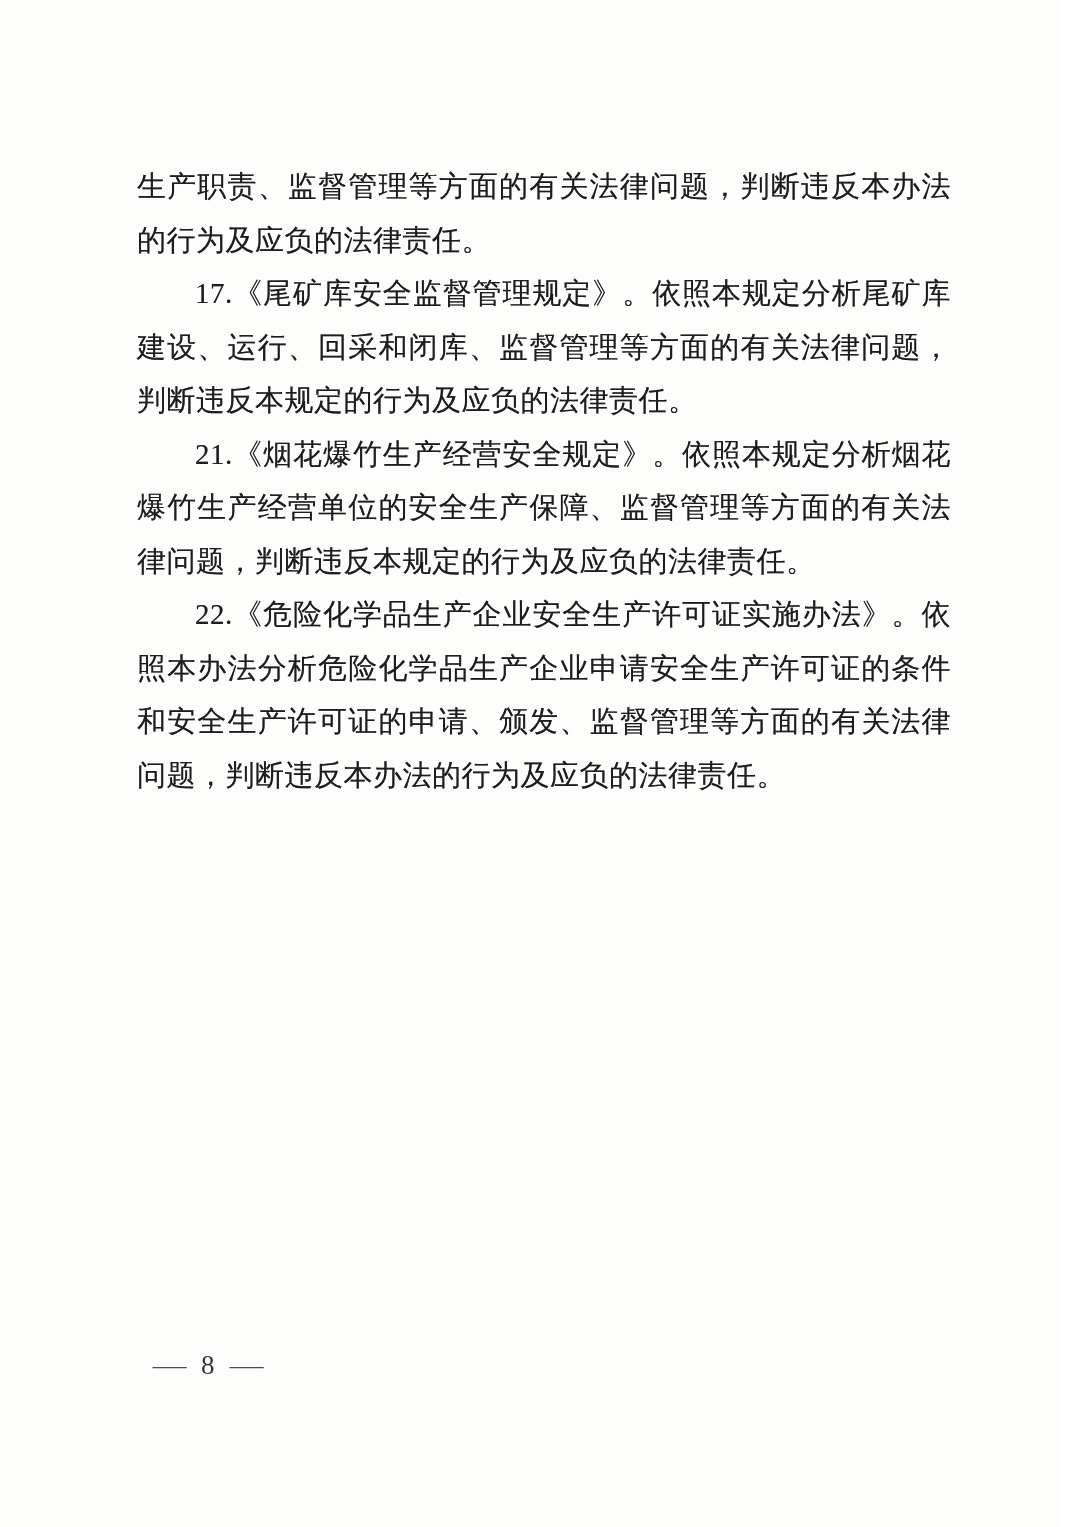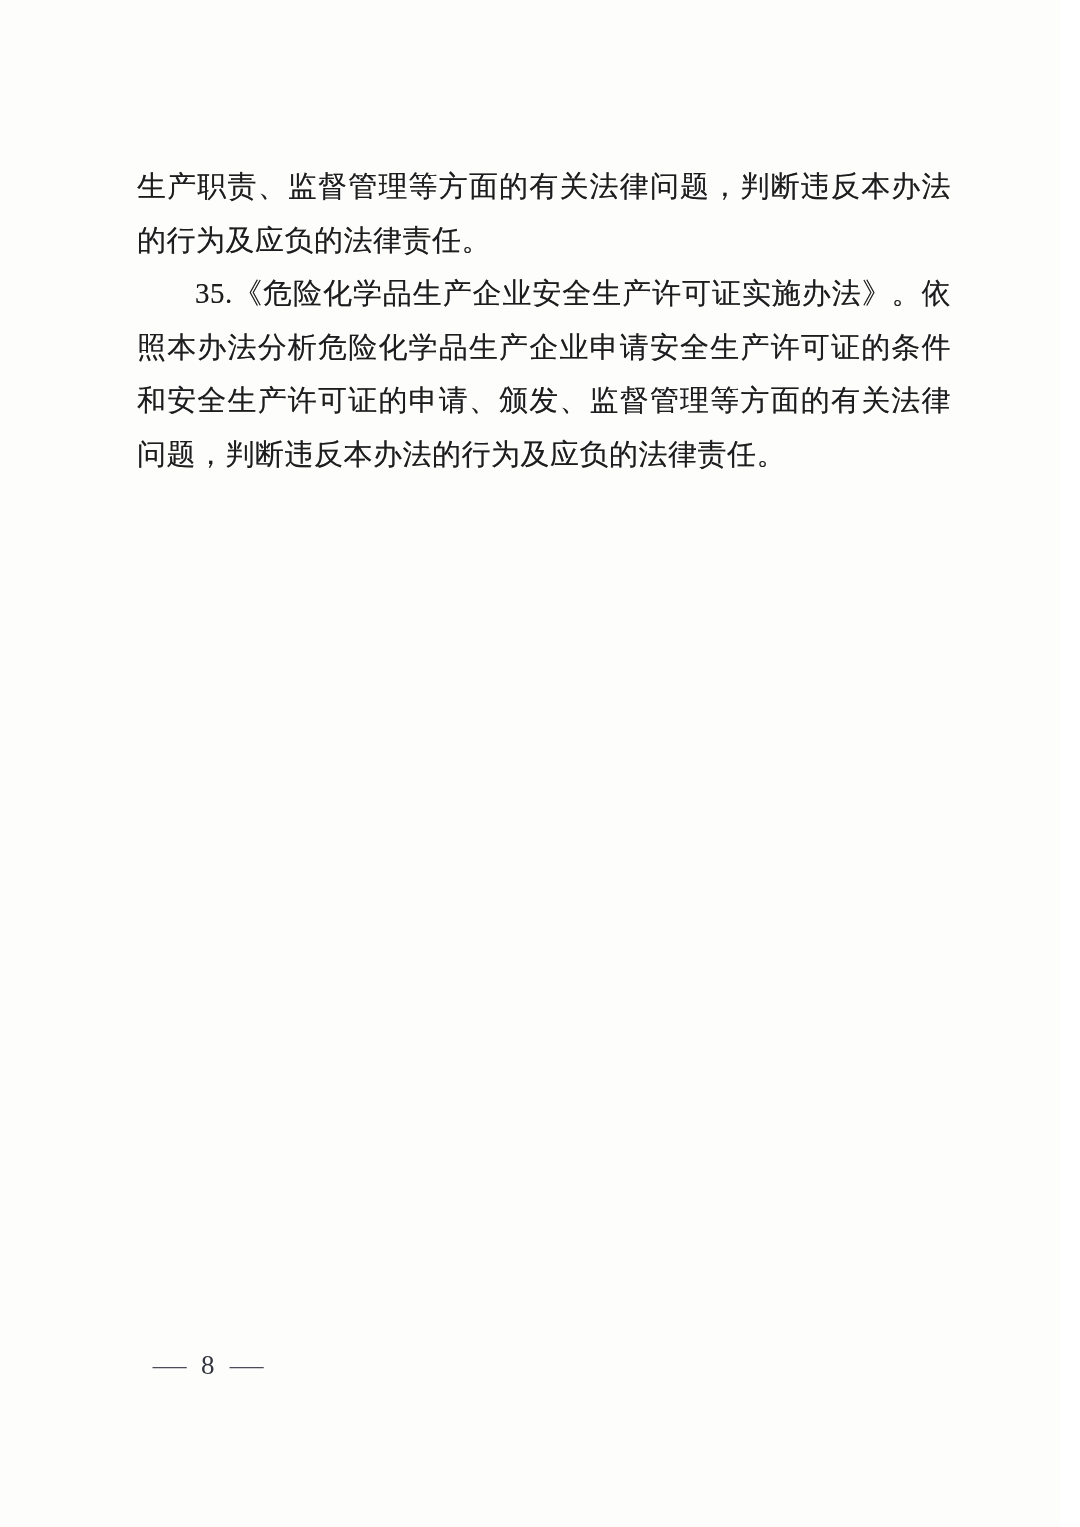--- a/index.html
+++ b/index.html
@@ -59,21 +59,23 @@
   .footer .num {
     color: #34363f;
   }
 </style>
 </head>
 <body>
 
 <div class="page">
   <div class="content">
     <p class="para">生产职责、监督管理等方面的有关法律问题，判断违反本办法的行为及应负的法律责任。</p>
-    <p class="para indent">35.《危险化学品生产企业安全生产许可证实施办法》。依照本办法分析危险化学品生产企业申请安全生产许可证的条件和安全生产许可证的申请、颁发、监督管理等方面的有关法律问题，判断违反本办法的行为及应负的法律责任。</p>
+    <p class="para indent">17.《尾矿库安全监督管理规定》。依照本规定分析尾矿库建设、运行、回采和闭库、监督管理等方面的有关法律问题，判断违反本规定的行为及应负的法律责任。</p>
+    <p class="para indent">21.《烟花爆竹生产经营安全规定》。依照本规定分析烟花爆竹生产经营单位的安全生产保障、监督管理等方面的有关法律问题，判断违反本规定的行为及应负的法律责任。</p>
+    <p class="para indent">22.《危险化学品生产企业安全生产许可证实施办法》。依照本办法分析危险化学品生产企业申请安全生产许可证的条件和安全生产许可证的申请、颁发、监督管理等方面的有关法律问题，判断违反本办法的行为及应负的法律责任。</p>
   </div>
 
   <div class="footer">
     <span class="dash">—</span>
     <span class="num">8</span>
     <span class="dash">—</span>
   </div>
 </div>
 
 </body></html>

